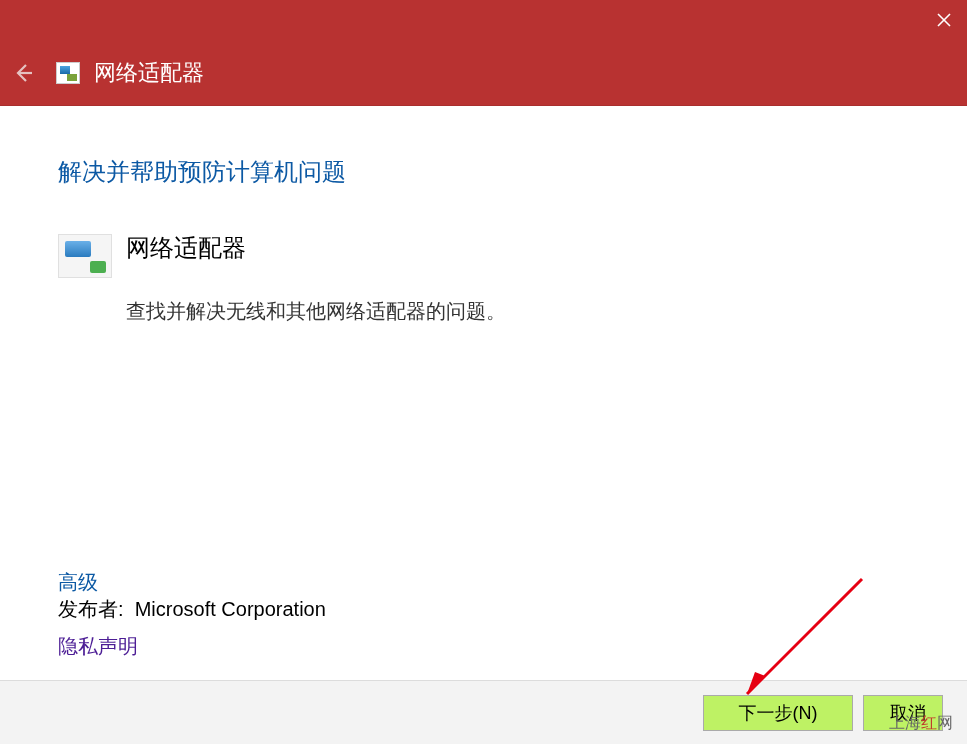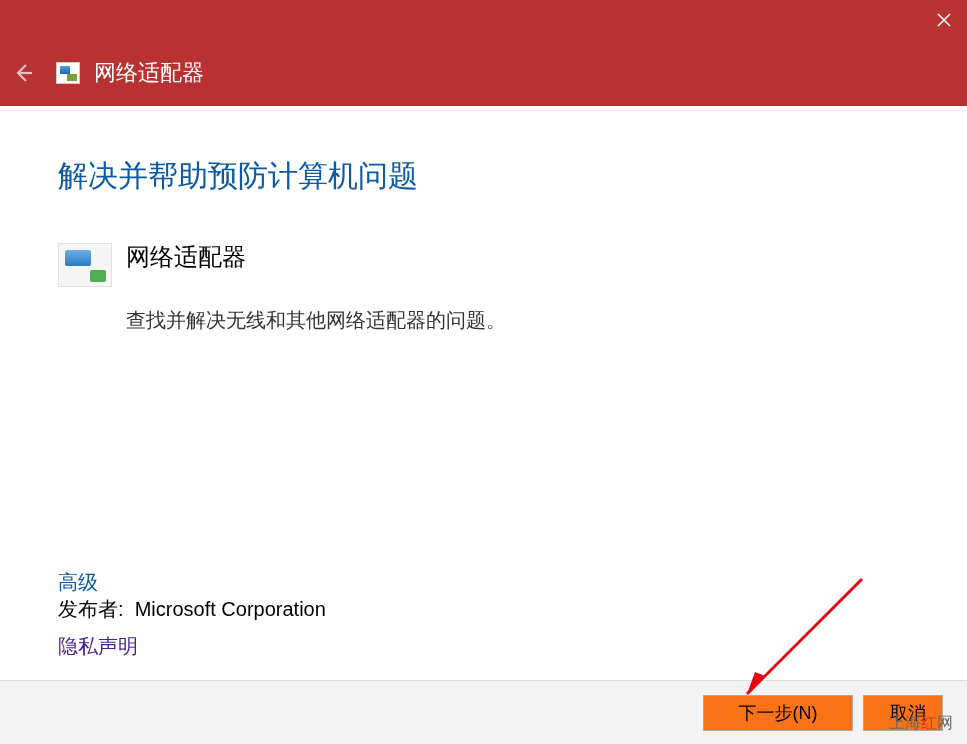--- a/index.html
+++ b/index.html
@@ -73,21 +73,21 @@
       color: #fff;
       font-size: 22px;
     }
     .content {
       padding: 50px 58px 0 58px;
       position: relative;
       height: calc(100% - 106px - 64px);
     }
     .main-heading {
       color: #0c59a4;
-      font-size: 30px;
+      font-size: 24px;
       font-weight: 400;
       margin-bottom: 44px;
     }
     .item-row {
       display: flex;
       align-items: flex-start;
       gap: 14px;
     }
     .item-icon {
       width: 54px;
@@ -148,21 +148,21 @@
       border-top: 1px solid #dcdcdc;
       display: flex;
       justify-content: flex-end;
       align-items: center;
       padding-right: 24px;
       gap: 10px;
     }
     .footer-btn {
       min-width: 150px;
       height: 36px;
-      background: #f97316;
+      background: #bef264;
       border: 1px solid #aaaaaa;
       font-size: 18px;
       cursor: pointer;
       font-family: inherit;
       padding: 0 16px;
     }
     .footer-btn.cancel { min-width: 80px; text-align: right; }
     .arrow-annotation {
       position: absolute;
       right: 100px;

